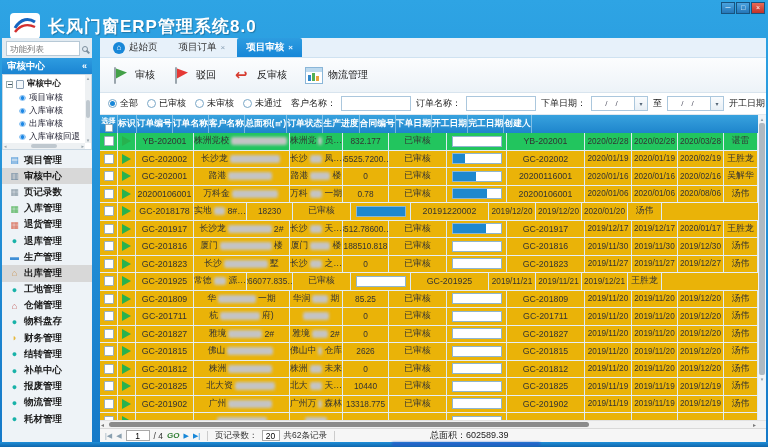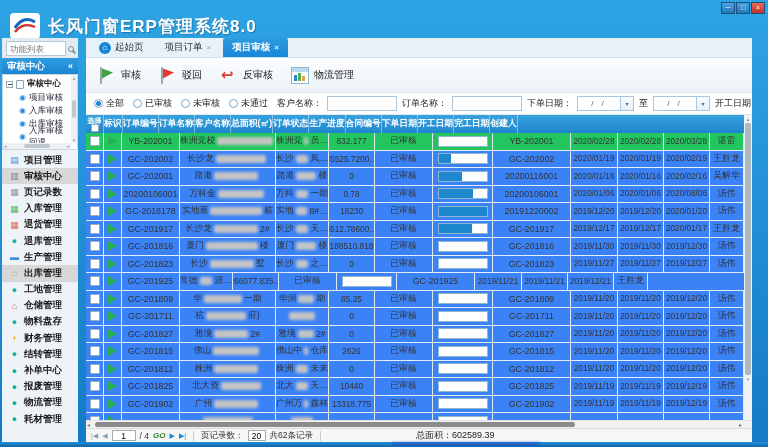--- a/index.html
+++ b/index.html
@@ -18,21 +18,21 @@
 .p-ico{position:relative;width:12px;height:12px}
 .p-ico::before{content:"";position:absolute;left:3px;top:0;width:6px;height:6px;border-radius:50%;background:#cddc39}
 .p-ico::after{content:"";position:absolute;left:1px;top:6px;width:10px;height:6px;border-radius:5px 5px 1px 1px;background:#cddc39}
 .k-ico{position:relative;width:12px;height:12px}
 .k-ico::before{content:"";position:absolute;left:0;top:1px;width:6px;height:6px;border:2px solid #f0c040;border-radius:50%}
 .k-ico::after{content:"";position:absolute;left:6px;top:7px;width:6px;height:2px;background:#f0c040;transform:rotate(40deg)}
 .o-ico{position:relative;width:11px;height:11px;border:2px solid #ff5b4d;border-radius:50%;background:#fff}
 .o-ico::after{content:"";position:absolute;left:2.5px;top:-3px;width:2px;height:5px;background:#ff5b4d}
 
 .main{position:absolute;top:38px;left:0;right:0;bottom:5px;display:flex}
-.sidebar{width:76px;margin-left:2px;background:#eef3f7;display:flex;flex-direction:column}
+.sidebar{width:90px;margin-left:2px;background:#eef3f7;display:flex;flex-direction:column}
 .gutter{width:8px}
 .content{width:666px;background:#fff;display:flex;flex-direction:column}
 
 .fsearch{height:20px;padding:3px 4px 2px;background:#e2ebf2;display:flex;align-items:center;gap:2px}
 .fsearch input{flex:1;min-width:0;height:15px;border:1px solid #b7c9d6;font-size:8.5px;padding:0 3px;color:#888;background:#fff}
 .mag{width:6px;height:6px;border:1px solid #7d8f9d;border-radius:50%;position:relative;flex:none}
 .mag::after{content:"";position:absolute;right:-3px;bottom:-2px;width:4px;height:1.5px;background:#7d8f9d;transform:rotate(45deg)}
 .panel-hd{height:16px;background:linear-gradient(#2e9ce0,#1b84d2);color:#fff;font-size:9.5px;font-weight:bold;display:flex;align-items:center;padding:0 5px}
 .panel-hd .clps{margin-left:auto;font-size:9px}
 .tree{height:76px;background:#fff;border:1px solid #c9d7e2;position:relative;padding:2px 7px 7px 3px;overflow:hidden}
@@ -76,21 +76,21 @@
 .fin{width:70px;height:15px;border:1px solid #abc7dd;background:#fff;font-size:9px;padding:0 2px}
 .date{display:flex;align-items:center}
 .din{width:44px;height:15px;border:1px solid #abc7dd;font-size:8px;color:#556;display:flex;align-items:center;justify-content:center;letter-spacing:3px}
 .dbtn{width:13px;height:15px;border:1px solid #abc7dd;border-left:none;background:linear-gradient(#fafcfe,#e8eff5);font-size:6px;color:#567;display:flex;align-items:center;justify-content:center}
 
 .gridwrap{height:305px;display:flex;overflow:hidden;position:relative}
 .grid{width:658px}
 .ghead{display:flex;height:18px;background:linear-gradient(#38a2de,#1e85cc);color:#fff;font-weight:bold;font-size:8.8px}
 .hc{display:flex;flex-direction:column;align-items:center;justify-content:center;border-right:1px solid rgba(255,255,255,.4);overflow:hidden}
 .hc .hsel{font-size:7px;line-height:7px}
-.grow{display:flex;height:17.5px;background:#3b82f6;border-bottom:1px solid #e4eef7;font-size:8.8px;color:#333}
+.grow{display:flex;height:17.5px;background:#eab308;border-bottom:1px solid #e4eef7;font-size:8.8px;color:#333}
 .grow.sel{background:#22c55e}
 .gc{display:flex;align-items:center;justify-content:center;border-right:1px solid #dcebf5;overflow:hidden;white-space:nowrap}
 .w0{width:18px}.w1{width:18px}.w2{width:58px}.w3{width:96px}.w4{width:53px}.w5{width:46px;font-size:8.3px}.w6{width:58px}.w7{width:60px}.w8{width:78px}.w9{width:47px;font-size:8.2px}.w10{width:46px;font-size:8.2px}.w11{width:46px;font-size:8.2px}.w12{width:34px}
 .cb{width:10px;height:10px;border:1px solid #9ab0bf;border-radius:1px;background:#fff}
 .cb.sm{width:8px;height:8px}
 .flag{width:0;height:0;border-top:5px solid transparent;border-bottom:5px solid transparent;border-left:9px solid #27b24e}
 .blur{display:inline-block;height:8px;background:#c4c4c4;border-radius:2px;filter:blur(1.5px);margin:0 2px;vertical-align:middle}
 .pbar{display:block;width:50px;height:11px;border:1px solid #8fb6cf;background:#fff}
 .pfill{display:block;width:0;height:100%;background:#1e88ce}
 .vscroll{width:8px;background:#eff3f6;display:flex;flex-direction:column;align-items:center;font-size:5px;color:#8a98a3;padding:1px 0}
@@ -500,25 +500,20 @@
               <div class="gc w12">汤伟</div>
             </div>
             <div class="grow">
               <div class="gc w0">
                 <span class="cb"></span>
               </div>
               <div class="gc w1">
                 <span class="flag"></span>
               </div>
               <div class="gc w2">GC-2018178</div>
-              <div class="gc w3">
-                <span>实地蔷</span>
-                <span class="blur" style="width: 52px;"></span>
-                <span>栋</span>
-              </div>
               <div class="gc w4">
                 <span>实地</span>
                 <span class="blur" style="width: 20px;"></span>
                 <span>8#…</span>
               </div>
               <div class="gc w5">18230</div>
               <div class="gc w6">已审核</div>
               <div class="gc w7">
                 <span class="pbar">
                   <span class="pfill" style="width: 100%;"></span>

